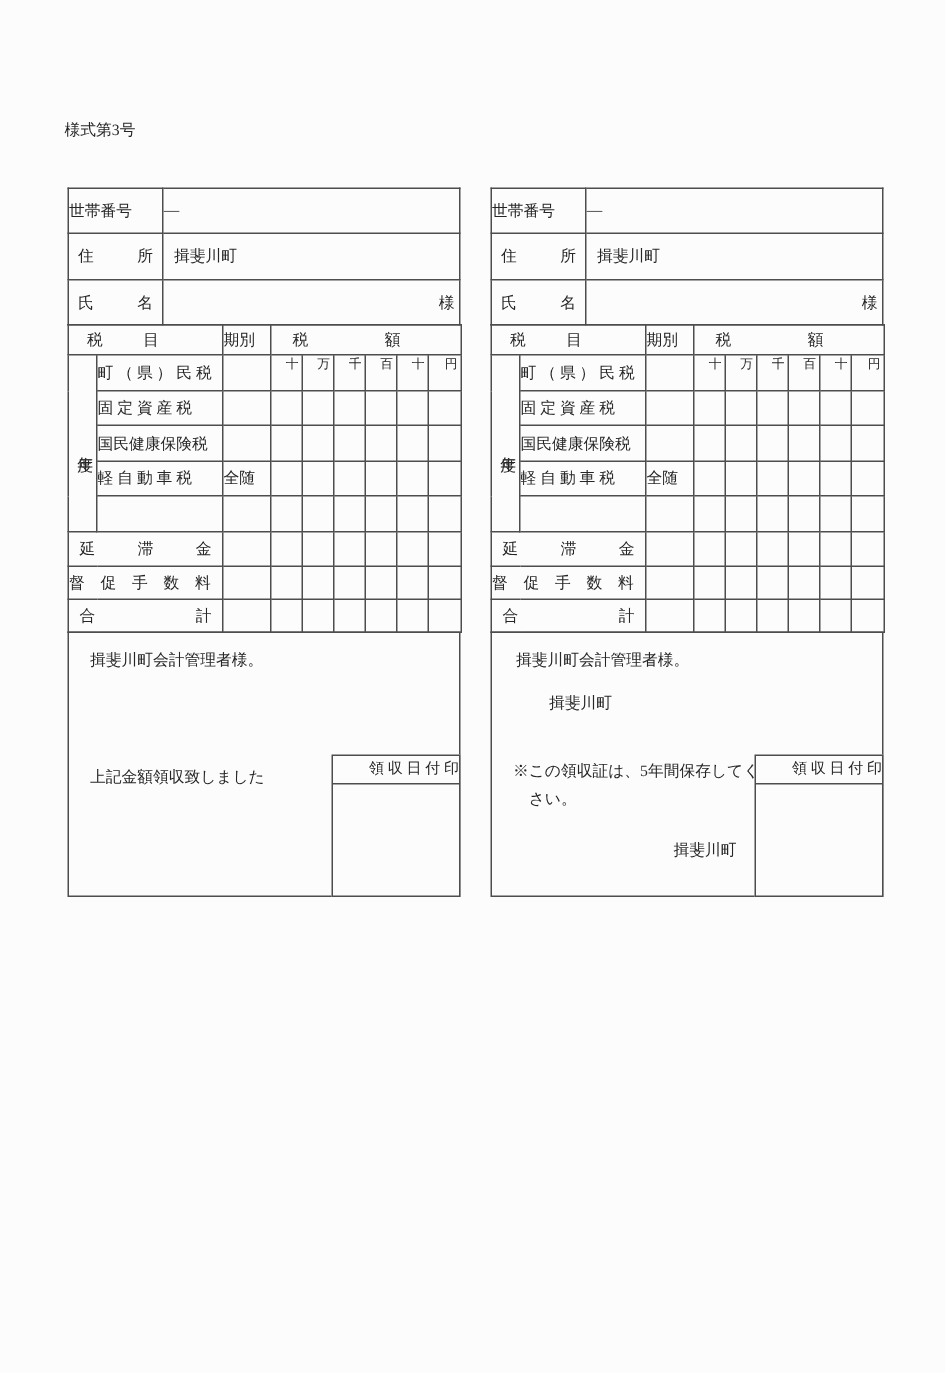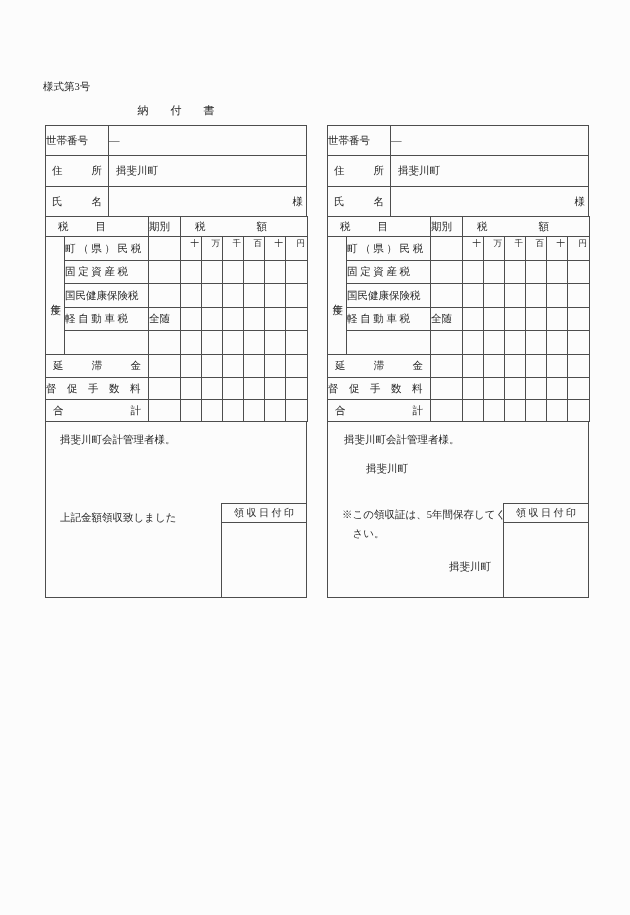--- a/index.html
+++ b/index.html
@@ -56,33 +56,32 @@
     padding-left:10.5px; text-indent:-10.5px; line-height:1.85;
   }
   .town2 { left:121px; top:138px; }
 
   .stamp {
     position:absolute; right:-1px; bottom:-1px; width:86px; height:95px;
     border:1px solid #4d4d4d; box-sizing:border-box; background:#fcfcfc;
   }
   .stamp-head {
     position:static !important; height:18px; line-height:18px;
-    border-bottom:1px solid #4d4d4d; text-align:center; font-size:10px;
+    border-bottom:1px solid #4d4d4d; text-align:right; font-size:10px;
     white-space:pre;
   }
 </style>
 </head>
 <body>
 
 <div class="page">
 
   <div class="form-no">様式第3号</div>
 
   <div class="form form-left">
-    <div class="form-title">納　　付　　書</div>
 
     <table class="info-table">
       <colgroup>
           <col style="width:63px">
           <col>
         </colgroup>
       <tbody>
           <tr style="height:30px">
         <td class="ctr">世帯番号</td>
         <td class="ctr">―</td>

